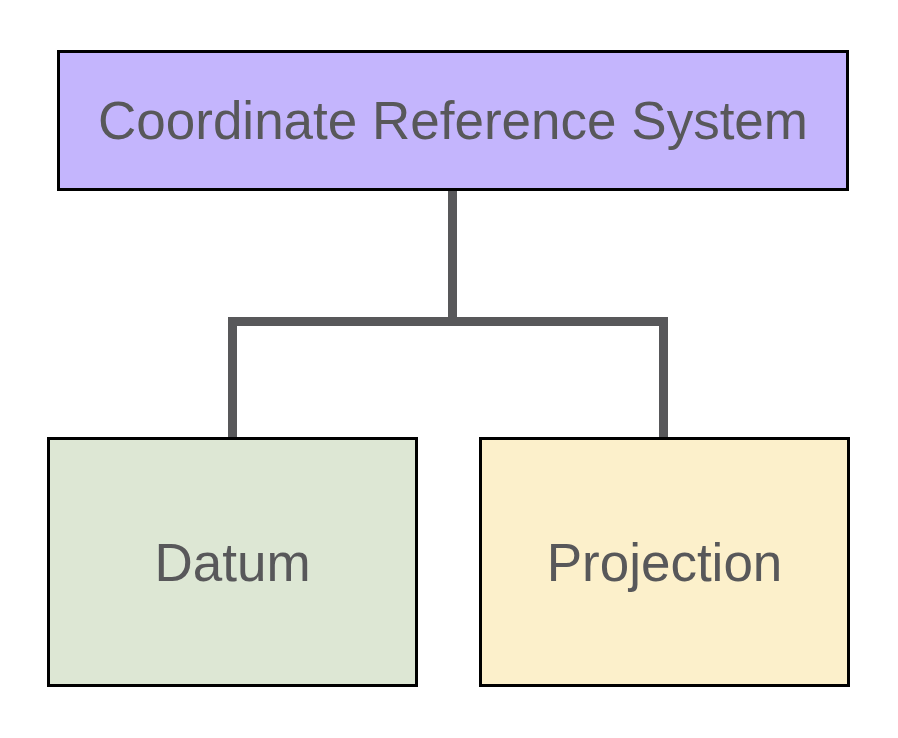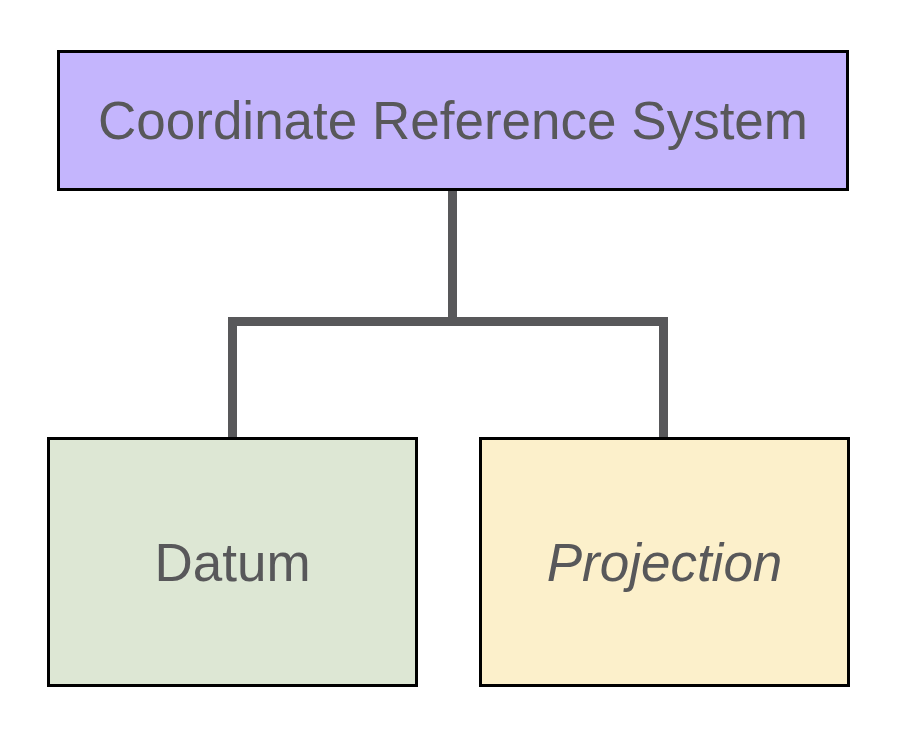--- a/index.html
+++ b/index.html
@@ -41,21 +41,20 @@
     width: 371px;
     height: 250px;
     font-size: 53px;
   }
   .node-projection {
     left: 479px;
     top: 437px;
     width: 371px;
     height: 250px;
     font-size: 53px;
-    font-style: italic;
   }
   .connector {
     position: absolute;
     background: #58585a;
     z-index: 1;
   }
   .connector-stem {
     left: 448px;
     top: 190px;
     width: 9px;

